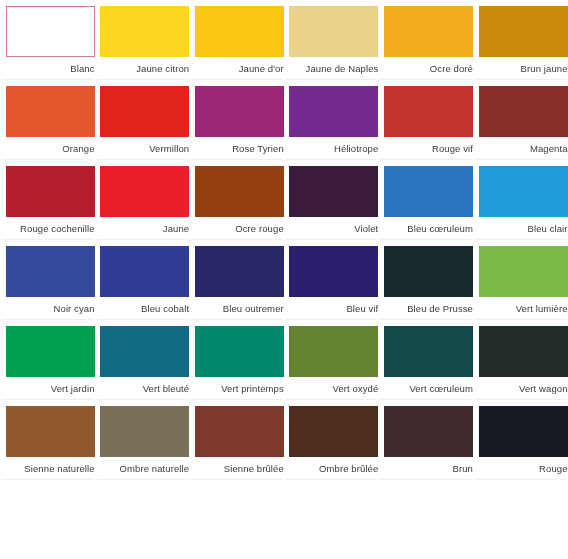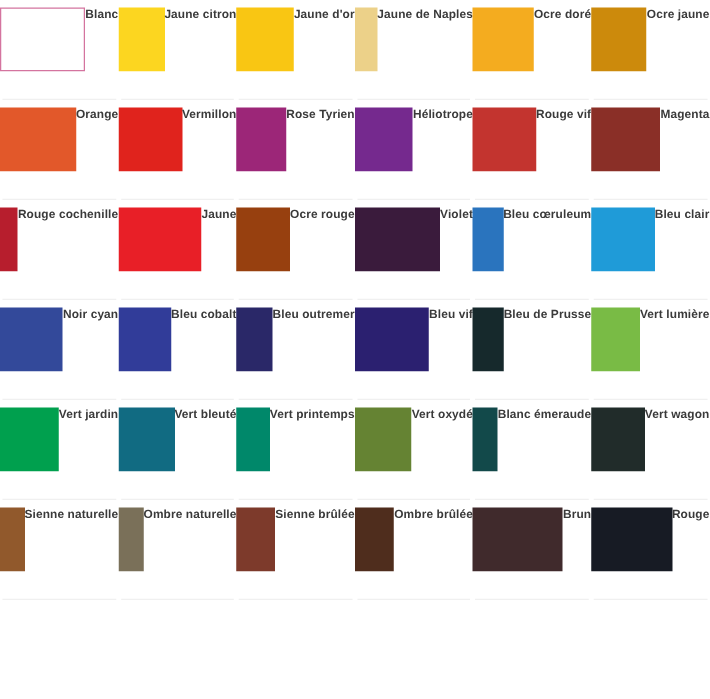--- a/index.html
+++ b/index.html
@@ -19,24 +19,23 @@
     grid-template-columns: repeat(6, 94.6px);
     grid-auto-rows: 80px;
     column-gap: 0px;
     row-gap: 0px;
     padding: 0;
     margin: 0;
   }
   .swatch-cell {
     position: relative;
     display: flex;
-    flex-direction: row;
-    align-items: flex-start;
+    flex-direction: column;
+    align-items: flex-end;
     box-sizing: border-box;
-    font-weight: bold;
   }
   .swatch-cell::after {
     content: "";
     position: absolute;
     left: 2px;
     right: 2px;
     bottom: 0px;
     height: 1px;
     background: #f0f0f0;
   }
@@ -78,21 +77,21 @@
     <div class="swatch-cell">
       <div class="swatch-chip" style="background: rgb(236, 209, 137);"></div>
       <div class="swatch-label">Jaune de Naples</div>
     </div>
     <div class="swatch-cell">
       <div class="swatch-chip" style="background: rgb(244, 172, 31);"></div>
       <div class="swatch-label">Ocre doré</div>
     </div>
     <div class="swatch-cell">
       <div class="swatch-chip" style="background: rgb(204, 138, 12);"></div>
-      <div class="swatch-label">Ocre jaune</div>
+      <div class="swatch-label">Brun jaune</div>
     </div>
     <div class="swatch-cell">
       <div class="swatch-chip" style="background: rgb(226, 88, 42);"></div>
       <div class="swatch-label">Orange</div>
     </div>
     <div class="swatch-cell">
       <div class="swatch-chip" style="background: rgb(224, 35, 29);"></div>
       <div class="swatch-label">Vermillon</div>
     </div>
     <div class="swatch-cell">
@@ -170,21 +169,21 @@
     <div class="swatch-cell">
       <div class="swatch-chip" style="background: rgb(0, 136, 106);"></div>
       <div class="swatch-label">Vert printemps</div>
     </div>
     <div class="swatch-cell">
       <div class="swatch-chip" style="background: rgb(101, 131, 51);"></div>
       <div class="swatch-label">Vert oxydé</div>
     </div>
     <div class="swatch-cell">
       <div class="swatch-chip" style="background: rgb(18, 73, 74);"></div>
-      <div class="swatch-label">Blanc émeraude</div>
+      <div class="swatch-label">Vert cœruleum</div>
     </div>
     <div class="swatch-cell">
       <div class="swatch-chip" style="background: rgb(33, 44, 42);"></div>
       <div class="swatch-label">Vert wagon</div>
     </div>
     <div class="swatch-cell">
       <div class="swatch-chip" style="background: rgb(145, 89, 44);"></div>
       <div class="swatch-label">Sienne naturelle</div>
     </div>
     <div class="swatch-cell">

